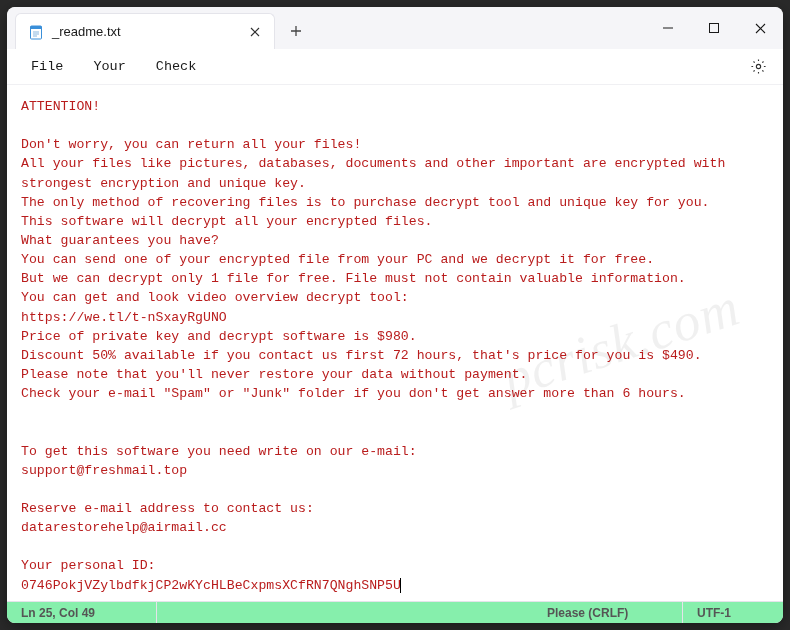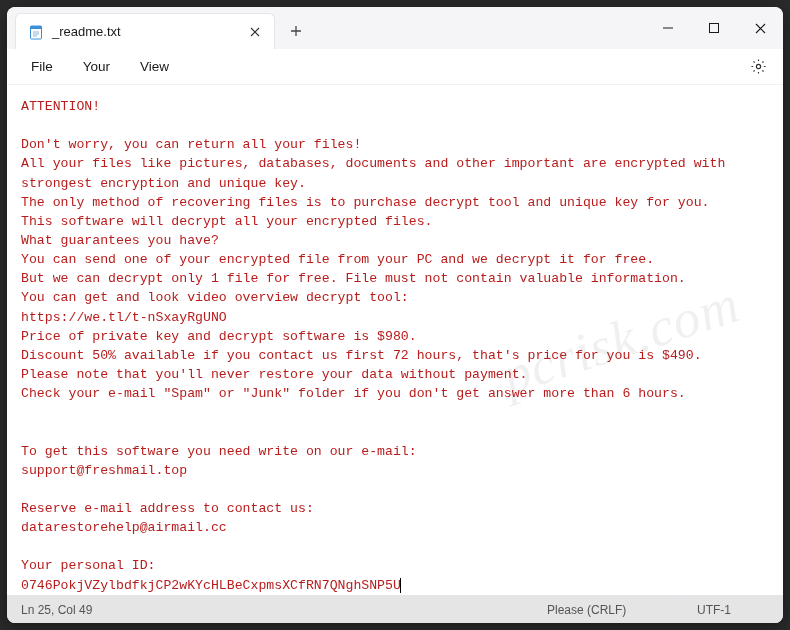--- a/index.html
+++ b/index.html
@@ -56,20 +56,21 @@
 
   
   .menubar {
     height: 36px;
     display:flex;
     align-items:center;
     padding: 0 10px;
     gap: 2px;
     background:#fff;
     border-bottom: 1px solid #f0f0f3;
+    font-family: Liberation Mono, monospace;
   }
   .menu-item { padding: 4px 14px; font-size: 13.5px; color:#1a1a1a; border-radius:4px;}
   .menubar-spacer{flex:1;}
   .settings-btn { width:30px;height:30px;display:flex;align-items:center;justify-content:center;border-radius:4px;color:#333;}
 
   
   .content {
     flex:1;
     position:relative;
     overflow:hidden;
@@ -102,27 +103,28 @@
     font-weight: 300;
     font-style: italic;
     color: rgba(0,0,0,0.06);
     pointer-events:none;
     font-family: Georgia, 'Times New Roman', serif;
     letter-spacing:1px;
   }
 
   
   .statusbar {
-    height: 28px;
-    background:#e5e5e5;
+    height: 22px;
+    background:#86efac;
     border-top:1px solid #e4e4ea;
     display:flex;
     align-items:center;
     font-size:12px;
     color:#555;
+    font-weight:bold;
   }
   .status-cell { padding: 0 14px; border-right:1px solid #e4e4ea; height:100%; display:flex;align-items:center;}
   .status-cell:last-child{border-right:none;}
   .status-spacer{flex:1;}
 
   svg { display:block; }
 </style>
 </head>
 <body>
 
@@ -169,21 +171,21 @@
         <svg width="11" height="11" viewBox="0 0 11 11">
             <path d="M1 1 L10 10 M10 1 L1 10" stroke="currentColor" stroke-width="1.1" fill="none"></path>
           </svg>
       </div>
     </div>
   </div>
 
   <div class="menubar">
     <div class="menu-item">File</div>
     <div class="menu-item">Your</div>
-    <div class="menu-item">View</div>
+    <div class="menu-item">Check</div>
     <div class="menubar-spacer"></div>
     <div class="settings-btn">
       <span>
         <svg width="17" height="17" viewBox="0 0 24 24" fill="none" stroke="currentColor" stroke-width="1.6">
           <circle cx="12" cy="12" r="3"></circle>
           <path d="M12 2v2.4M12 19.6V22M4.93 4.93l1.7 1.7M17.37 17.37l1.7 1.7M2 12h2.4M19.6 12H22M4.93 19.07l1.7-1.7M17.37 6.63l1.7-1.7"></path>
         </svg>
       </span>
     </div>
   </div>

